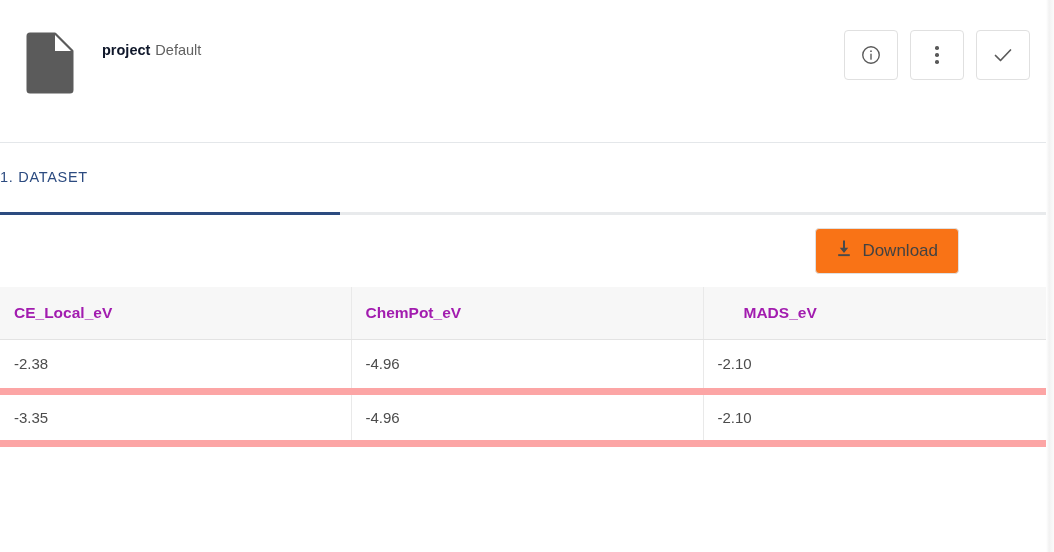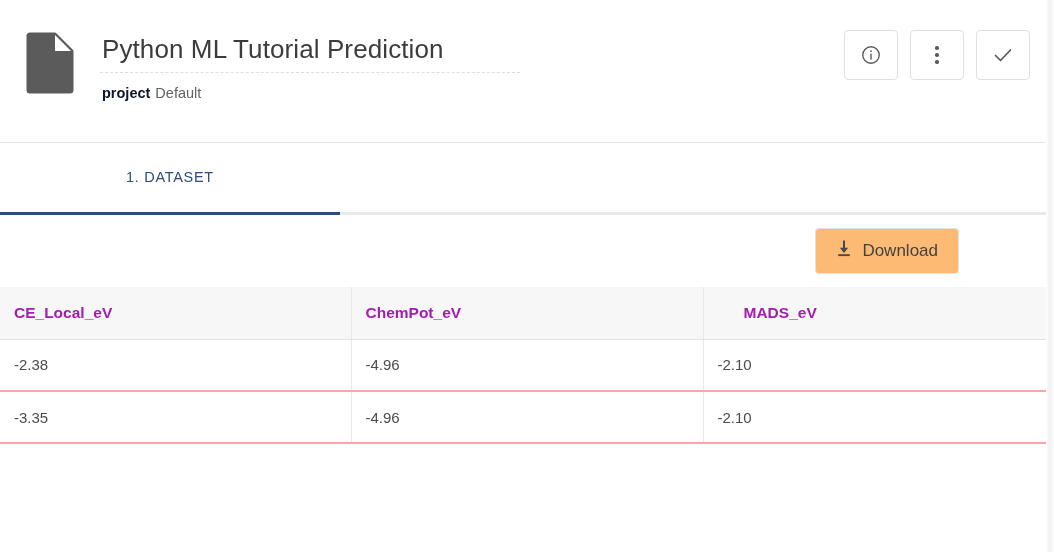--- a/index.html
+++ b/index.html
@@ -133,21 +133,21 @@
     background: #ffffff;
   }
   .tabs {
     display: flex;
     height: 69px;
     align-items: center;
   }
   .tab {
     flex: 0 0 auto;
     width: 340px;
-    text-align: center;
+    text-align: left;
     font-size: 14.5px;
     font-weight: 500;
     letter-spacing: 0.7px;
     color: #8a8a8a;
     cursor: pointer;
     user-select: none;
     line-height: 69px;
     height: 69px;
   }
   .tab.active { color: #2c4b80; }
@@ -177,21 +177,21 @@
   }
 
   .download-btn {
     display: inline-flex;
     align-items: center;
     gap: 10px;
     height: 46px;
     padding: 0 20px;
     border: 1px solid #e0e0e0;
     border-radius: 4px;
-    background: #fdba74;
+    background: #f97316;
     font-size: 17px;
     font-weight: 400;
     color: #424242;
     cursor: pointer;
     font-family: "Liberation Sans", sans-serif;
   }
 
   
   .table-scroll {
     position: relative;
@@ -224,21 +224,21 @@
     overflow: hidden;
   }
   table.data-table thead th:last-child { border-right: none; padding-left: 40px; }
 
   table.data-table tbody td {
     background: #ffffff;
     height: 52px;
     padding: 0 0 0 14px;
     color: #4c4c4c;
     font-size: 15px;
-    border-bottom: 2px solid #fca5a5;
+    border-bottom: 7px solid #fca5a5;
     border-right: 1px solid #e9e9e9;
     white-space: nowrap;
     overflow: hidden;
   }
   table.data-table tbody td:last-child { border-right: none; }
 </style>
 </head>
 <body>
 
 <div class="app">
@@ -249,21 +249,20 @@
       <div class="doc-icon-wrap">
         <span>
           <svg class="doc-icon" viewBox="0 0 48 62" xmlns="http://www.w3.org/2000/svg">
             <path d="M4 2 H29 L46 19 V58 Q46 60 44 60 H4 Q2 60 2 58 V4 Q2 2 4 2 Z" fill="#5b5b5b" stroke="#5b5b5b" stroke-width="3" stroke-linejoin="round"></path>
             <path d="M29 3 L45 19 H29 Z" fill="#ffffff"></path>
           </svg>
         </span>
       </div>
 
       <div class="title-block">
-        <span class="doc-title">Python ML Tutorial Prediction</span>
         <div class="project-line">
           <span class="project-key">project</span><span class="project-val">Default</span>
         </div>
       </div>
 
       <div class="header-actions">
 
         <div class="icon-btn">
           <span>
             <svg width="22" height="22" viewBox="0 0 24 24" fill="none" stroke="#5a5a5a" stroke-width="1.5" stroke-linecap="round">

